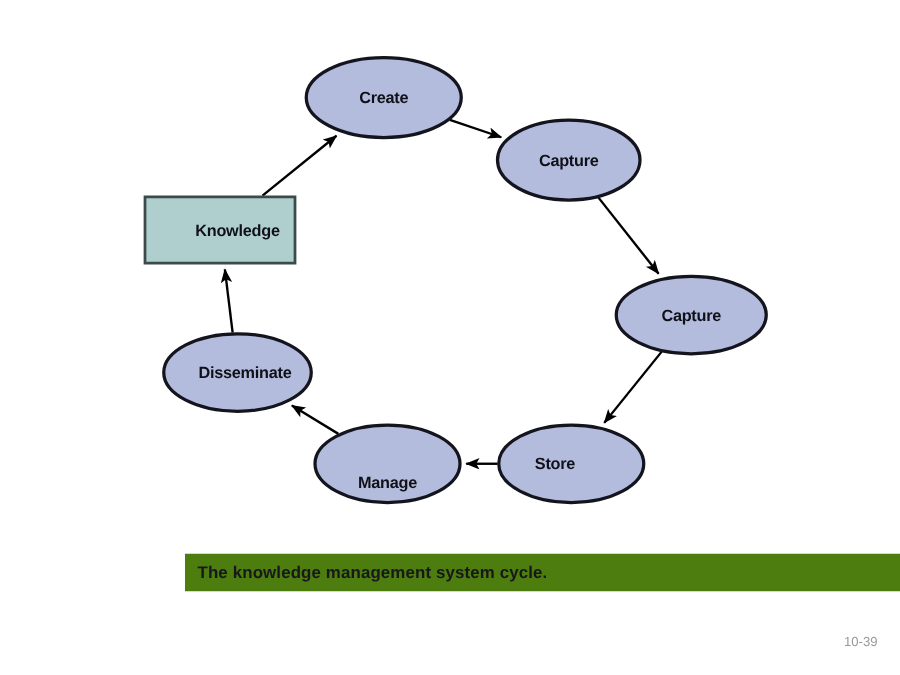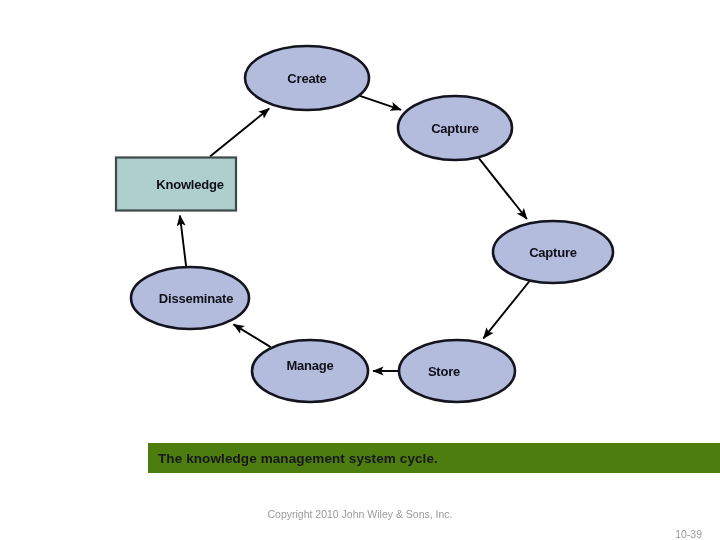--- a/index.html
+++ b/index.html
@@ -72,21 +72,20 @@
     white-space: nowrap;
   }
   #footer-pagenum {
     position: absolute;
     right: 18px;
     top: 508px;
     font-family: "Liberation Sans", sans-serif;
     font-size: 10.5px;
     color: #9a9a9a;
     white-space: nowrap;
-    margin-top: 20px;
   }
 </style>
 </head>
 <body>
 
 <div id="slide">
 
   <div id="diagram">
     <svg id="diagram-svg" width="720" height="430" viewBox="0 0 720 430" xmlns="http://www.w3.org/2000/svg">
         <defs>
@@ -111,26 +110,25 @@
           <ellipse cx="310" cy="371" rx="58" ry="31" fill="#b3bcdc" stroke="#14141e" stroke-width="2.6"></ellipse>
           <ellipse cx="190" cy="298" rx="59" ry="31" fill="#b3bcdc" stroke="#14141e" stroke-width="2.6"></ellipse>
           <rect x="116" y="157.5" width="120" height="53" fill="#aecfcd" stroke="#3c4a4a" stroke-width="2.2"></rect>
         </g>
       </svg>
     <div id="node-labels">
         <div class="node-label" style="left: 307px; top: 78px;">Create</div>
         <div class="node-label" style="left: 455px; top: 128px;">Capture</div>
         <div class="node-label" style="left: 553px; top: 252px;">Capture</div>
         <div class="node-label" style="left: 444px; top: 371px;">Store</div>
-        <div class="node-label" style="left: 310px; top: 365px;">Manage</div>
+        <div class="node-label" style="left: 310px; top: 386px;">Manage</div>
         <div class="node-label" style="left: 190px; top: 298px; padding-left: 12px;">Disseminate</div>
         <div class="node-label" style="left: 176px; top: 184px; margin-left: 14px;">Knowledge</div>
       </div>
   </div>
 
   <div id="caption-band">
     <div id="caption-text">The knowledge management system cycle.</div>
   </div>
 
-  <div id="footer-copyright">Copyright 2010 John Wiley &amp; Sons, Inc.</div>
   <div id="footer-pagenum">10-39</div>
 
 </div>
 
 </body></html>

